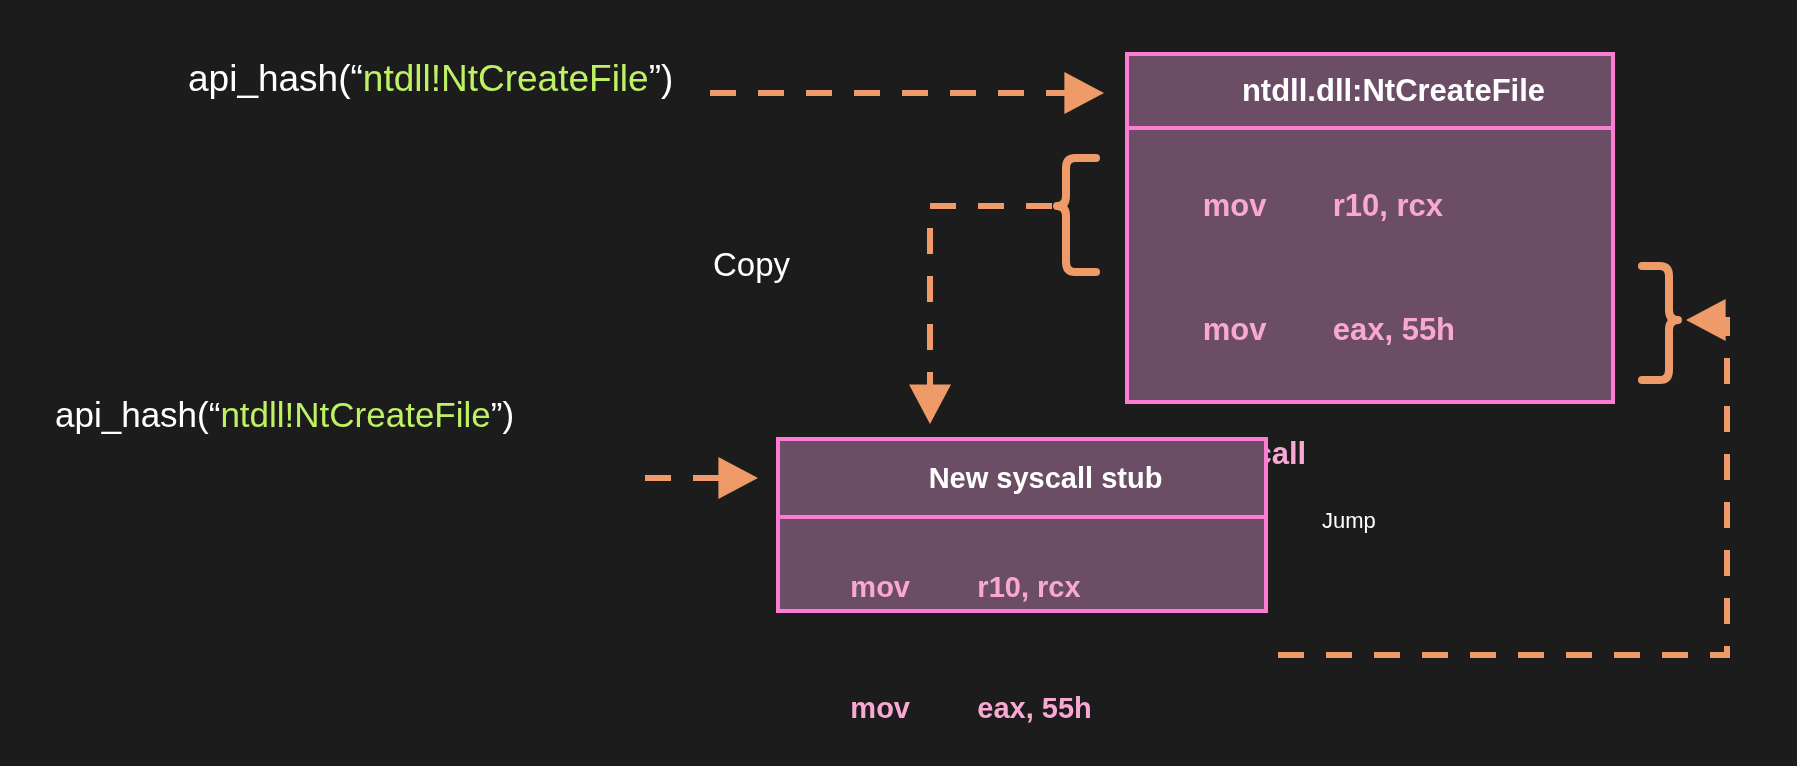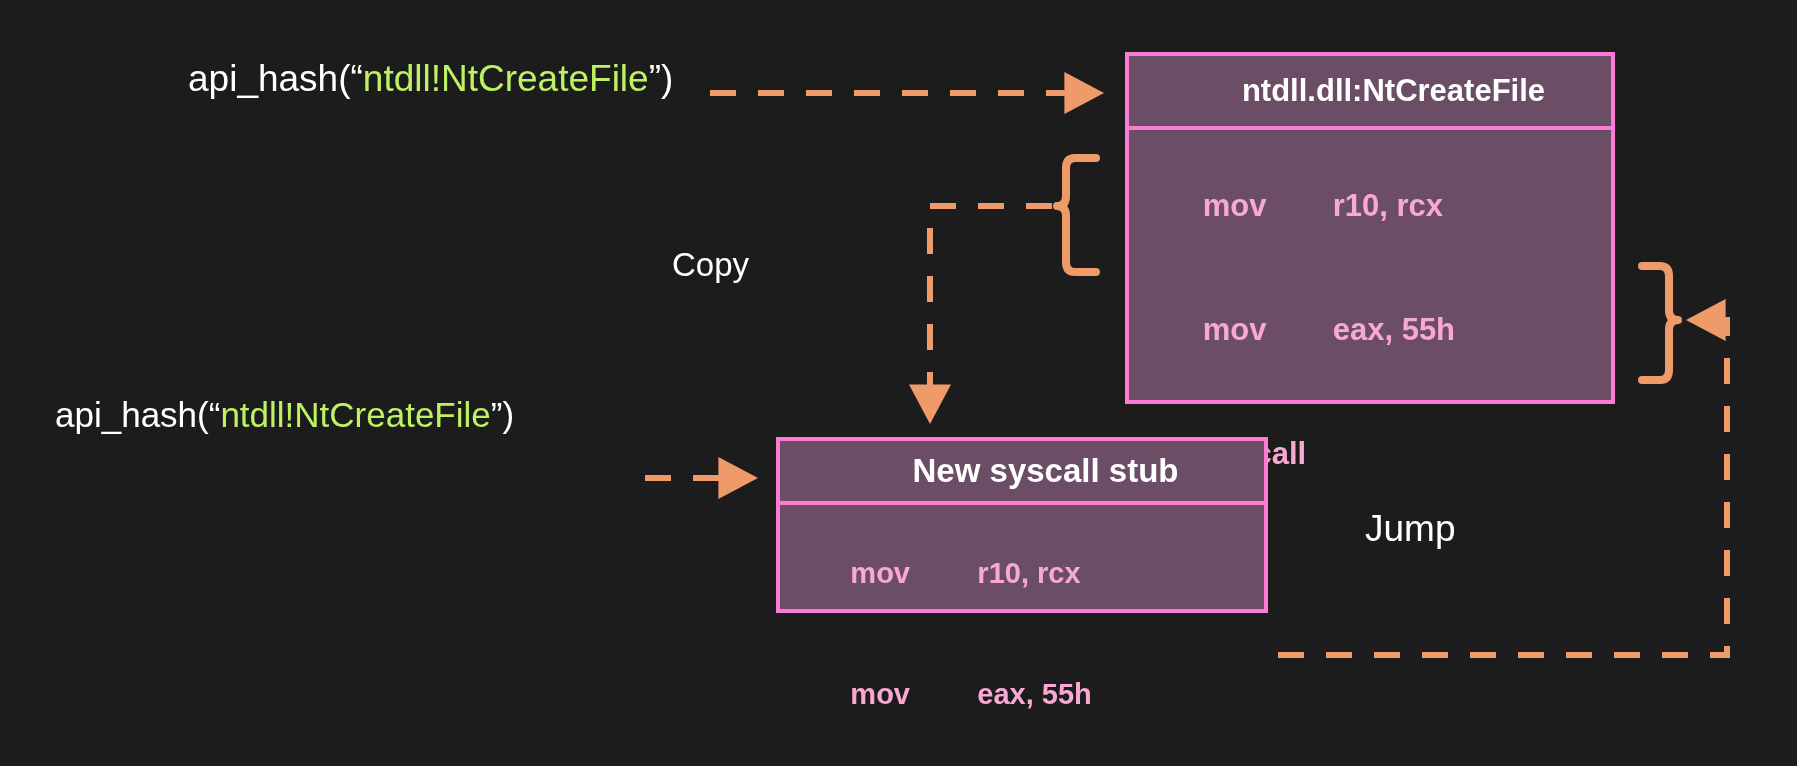--- a/index.html
+++ b/index.html
@@ -67,22 +67,22 @@
   #box-ntdll .asm-mnemonic { width: 130px; }
 
   
   #box-stub {
     left: 776px;
     top: 437px;
     width: 492px;
     height: 176px;
   }
   #box-stub .box-header {
-    height: 64px;
-    font-size: 33px;
+    height: 78px;
+    font-size: 29px;
   }
   #box-stub .box-body { padding-top: 8px; padding-left: 22px; }
   #box-stub .asm-row { font-size: 29px; line-height: 1.39; }
   #box-stub .asm-mnemonic { width: 127px; }
 
   
   .plain-label {
     position: absolute;
     color: #ffffff;
     white-space: nowrap;
@@ -92,29 +92,29 @@
     top: 58px;
     font-size: 37px;
   }
   #label-api-hash-bottom {
     left: 55px;
     top: 395px;
     font-size: 35px;
   }
   .api-arg { color: #bef264; }
   #label-copy {
-    left: 672px;
+    left: 713px;
     top: 246px;
     font-size: 33px;
     text-align: center;
   }
   #label-jump {
-    left: 1365px;
+    left: 1322px;
     top: 508px;
-    font-size: 37px;
+    font-size: 22px;
   }
 </style>
 </head>
 <body>
 
 <svg id="canvas" viewBox="0 0 1797 766" xmlns="http://www.w3.org/2000/svg">
   <defs>
     <marker id="arrowhead-right" markerWidth="7" markerHeight="7" refX="5.6" refY="3.5" orient="auto" markerUnits="strokeWidth">
       <path d="M0,0 L6.6,3.5 L0,7 z" fill="#ef9a69"></path>
     </marker>

